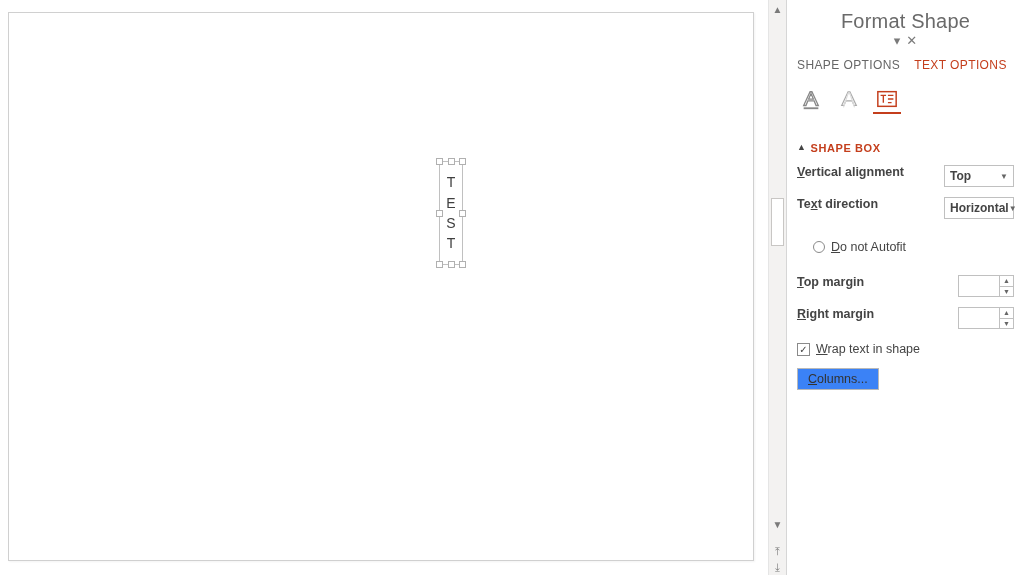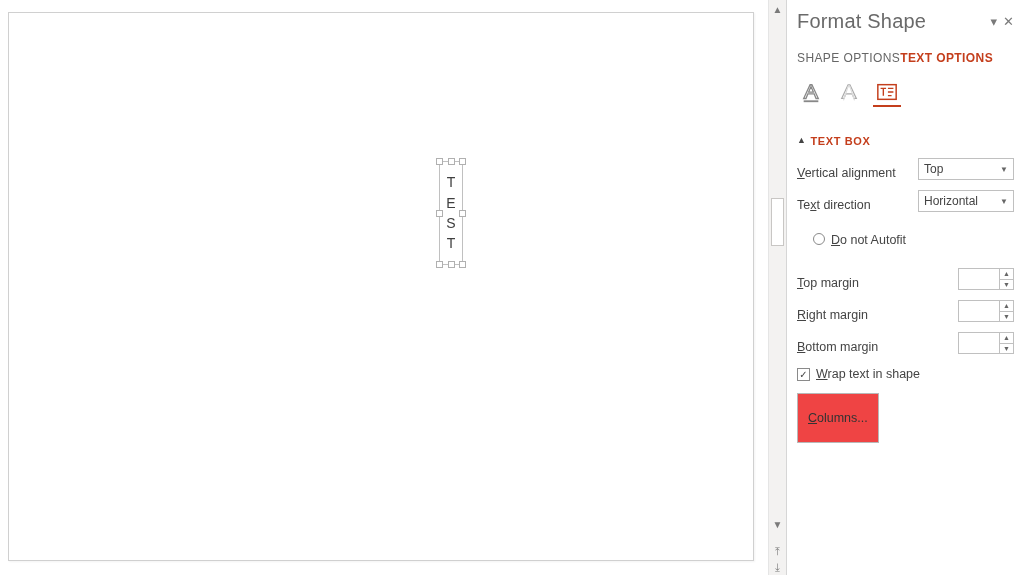--- a/index.html
+++ b/index.html
@@ -24,49 +24,49 @@
   .h-mr { right: -4px; top: 50%; margin-top: -3.5px; }
   .h-tc { left: 50%; margin-left: -3.5px; top: -4px; }
   .h-bc { left: 50%; margin-left: -3.5px; bottom: -4px; }
   .vscroll { width: 18px; background: #f3f2f1; display: flex; flex-direction: column; align-items: center; border-left: 1px solid #e5e5e5; }
   .vbtn { width: 18px; height: 18px; display: flex; align-items: center; justify-content: center; color: #7a7a7a; font-size: 10px; cursor: default; user-select: none; }
   .vtrack { flex: 1; width: 100%; position: relative; }
   .vthumb { position: absolute; left: 2px; right: 2px; top: 180px; height: 48px; background: #fff; border: 1px solid #c8c6c4; }
   .vspacer { height: 10px; }
   .vextra { width: 18px; height: 16px; display: flex; align-items: center; justify-content: center; color: #7a7a7a; font-size: 11px; }
   .pane { width: 238px; background: #fff; border-left: 1px solid #d6d6d6; padding: 4px 10px 0 10px; display: flex; flex-direction: column; font-size: 12px; color: #444; }
-  .pane-header { display: flex; align-items: center; justify-content: space-between; padding: 6px 0 10px 0; }
+  .pane-header { display: flex; align-items: center; justify-content: space-between; padding: 6px 0 10px 0; flex-direction: column; }
   .pane-title { font-size: 20px; font-weight: 400; color: #6a6a6a; letter-spacing: 0.2px; }
   .pane-ctl { display: flex; gap: 6px; color: #7a7a7a; font-size: 13px; }
-  .tabs { display: flex; padding-bottom: 6px; margin-top: 8px; }
+  .tabs { display: flex; gap: 14px; padding-bottom: 6px; }
   .tab { font-size: 12px; letter-spacing: 0.4px; color: #666; cursor: default; }
-  .tab.active { color: #c43e1c; font-weight: 700; }
+  .tab.active { color: #c43e1c; font-weight: 400; }
   .icon-row { display: flex; gap: 10px; padding: 8px 0 10px 0; border-bottom: 0; align-items: flex-end; }
   .icon-btn { width: 28px; height: 28px; display: flex; align-items: center; justify-content: center; cursor: default; }
   .icon-btn svg { width: 22px; height: 22px; }
   .icon-active { border-bottom: 2px solid #c43e1c; padding-bottom: 1px; }
   .sep { height: 12px; }
   .section-head { display: flex; align-items: center; gap: 4px; color: #c43e1c; font-weight: 600; letter-spacing: 0.6px; font-size: 11px; padding: 6px 0; cursor: default; }
   .section-head .tri { font-size: 9px; color: #444; transform: translateY(-1px); }
-  .row { display: flex; align-items: flex-end; padding: 5px 0; }
+  .row { display: flex; align-items: flex-start; padding: 5px 0; font-weight: bold; }
   .row .lbl { flex: 1; font-size: 12.5px; color: #444; }
   .row .lbl u { text-decoration: underline; }
-  .select { width: 96px; height: 22px; border: 1px solid #c0c0c0; background: #fff; display: flex; align-items: center; justify-content: space-between; padding: 0 5px; font-size: 12px; color: #444; cursor: default; }
+  .select { width: 70px; height: 22px; border: 1px solid #c0c0c0; background: #fff; display: flex; align-items: center; justify-content: space-between; padding: 0 5px; font-size: 12px; color: #444; cursor: default; }
   .select .arr { font-size: 8px; color: #666; }
-  .radio-row { display: flex; gap: 6px; padding: 4px 0 4px 16px; font-size: 12.5px; color: #444; }
+  .radio-row { display: flex; align-items: center; gap: 6px; padding: 4px 0 4px 16px; font-size: 12.5px; color: #444; }
   .radio { width: 12px; height: 12px; border: 1px solid #8a8a8a; border-radius: 50%; display: inline-flex; align-items: center; justify-content: center; background: #fff; }
   .radio.checked::after { content: ""; width: 6px; height: 6px; background: #555; border-radius: 50%; }
   .spinner { width: 56px; height: 22px; border: 1px solid #c0c0c0; display: flex; align-items: stretch; background: #fff; }
   .spinner .val { flex: 1; }
   .spinner .ctl { width: 14px; display: flex; flex-direction: column; border-left: 1px solid #c0c0c0; }
   .spinner .sp { flex: 1; display: flex; align-items: center; justify-content: center; font-size: 7px; color: #666; }
   .spinner .sp:first-child { border-bottom: 1px solid #c0c0c0; }
   .chk-row { display: flex; align-items: center; gap: 6px; padding: 8px 0 8px 0; font-size: 12.5px; color: #444; }
   .chk { width: 13px; height: 13px; border: 1px solid #8a8a8a; display: inline-flex; align-items: center; justify-content: center; font-size: 10px; color: #444; background: #fff; }
-  .btn { display: inline-block; border: 1px solid #b8b8b8; padding: 17px 10px; font-size: 12.5px; color: #333; background: #ef4444; cursor: default; }
+  .btn { display: inline-block; border: 1px solid #b8b8b8; padding: 3px 10px; font-size: 12.5px; color: #333; background: #3b82f6; cursor: default; }
 </style>
 </head>
 <body>
 
 <div class="app">
 
   <div class="canvas-area">
     <div class="slide">
       <div class="textbox">
         <span>T</span>
@@ -128,21 +128,21 @@
             <rect x="2" y="4" width="20" height="16" fill="none" stroke="#c43e1c" stroke-width="1.6"></rect>
             <path d="M5 8 L11 8 L8 8 L8 16 M13 8 L19 8 M13 12 L19 12 M13 16 L17 16" stroke="#c43e1c" stroke-width="1.5" fill="none"></path>
           </svg>
       </div>
     </div>
 
     <div class="sep"></div>
 
     <div class="section-head">
       <span class="tri">▲</span>
-      <span>TEXT BOX</span>
+      <span>SHAPE BOX</span>
     </div>
 
     <div class="row">
       <span class="lbl"><u>V</u><span>ertical alignment</span></span>
 
       <div class="select">
         <span>Top</span>
         <span class="arr">▼</span>
       </div>
     </div>
@@ -181,31 +181,20 @@
       <span class="lbl"><u>R</u>ight margin</span>
 
       <div class="spinner">
           <div class="val"></div>
           <div class="ctl">
             <div class="sp">▲</div>
             <div class="sp">▼</div>
           </div>
         </div>
     </div>
-    <div class="row">
-      <span class="lbl"><u>B</u>ottom margin</span>
-
-      <div class="spinner">
-          <div class="val"></div>
-          <div class="ctl">
-            <div class="sp">▲</div>
-            <div class="sp">▼</div>
-          </div>
-        </div>
-    </div>
 
     <div class="chk-row">
       <span class="chk">✓</span>
       <span><u>W</u>rap text in shape</span>
 
     </div>
 
     <div style="padding:4px 0;">
       <span class="btn"><span><u>C</u>olumns...</span></span>
       

